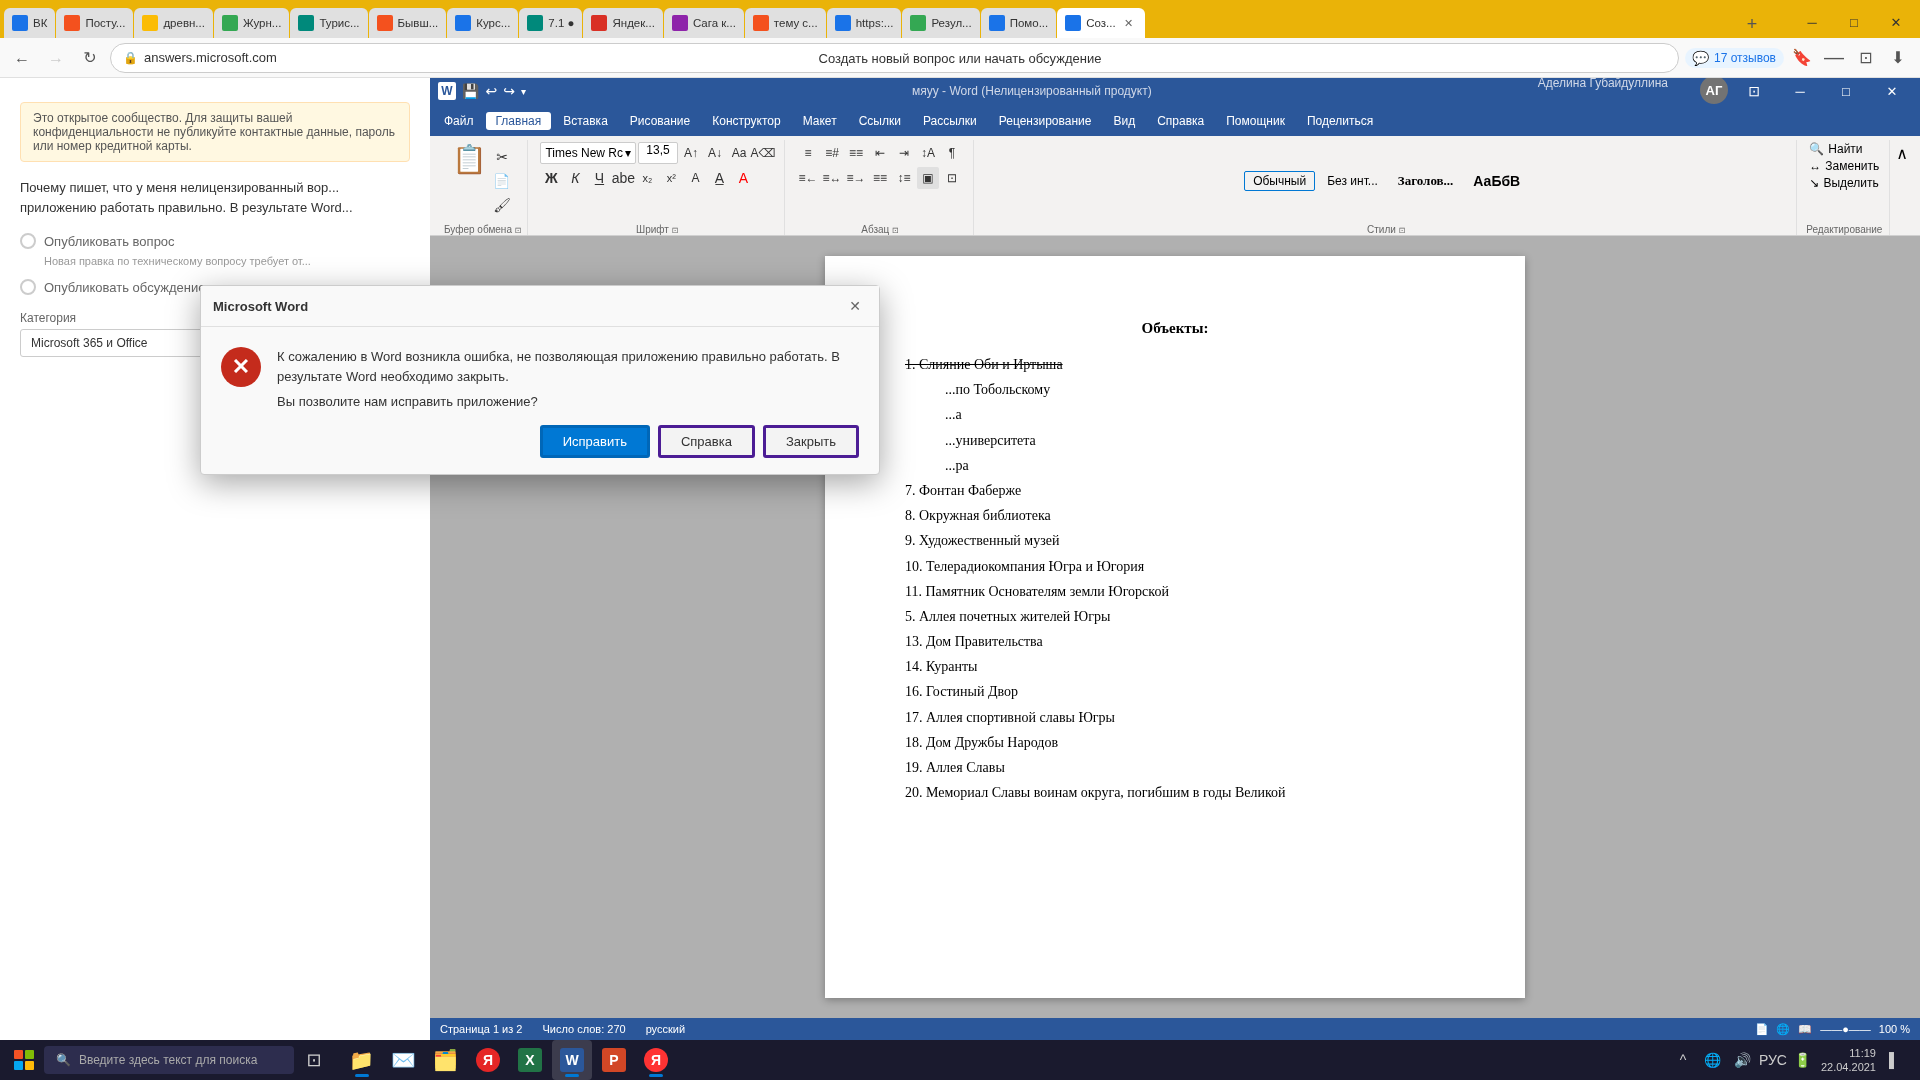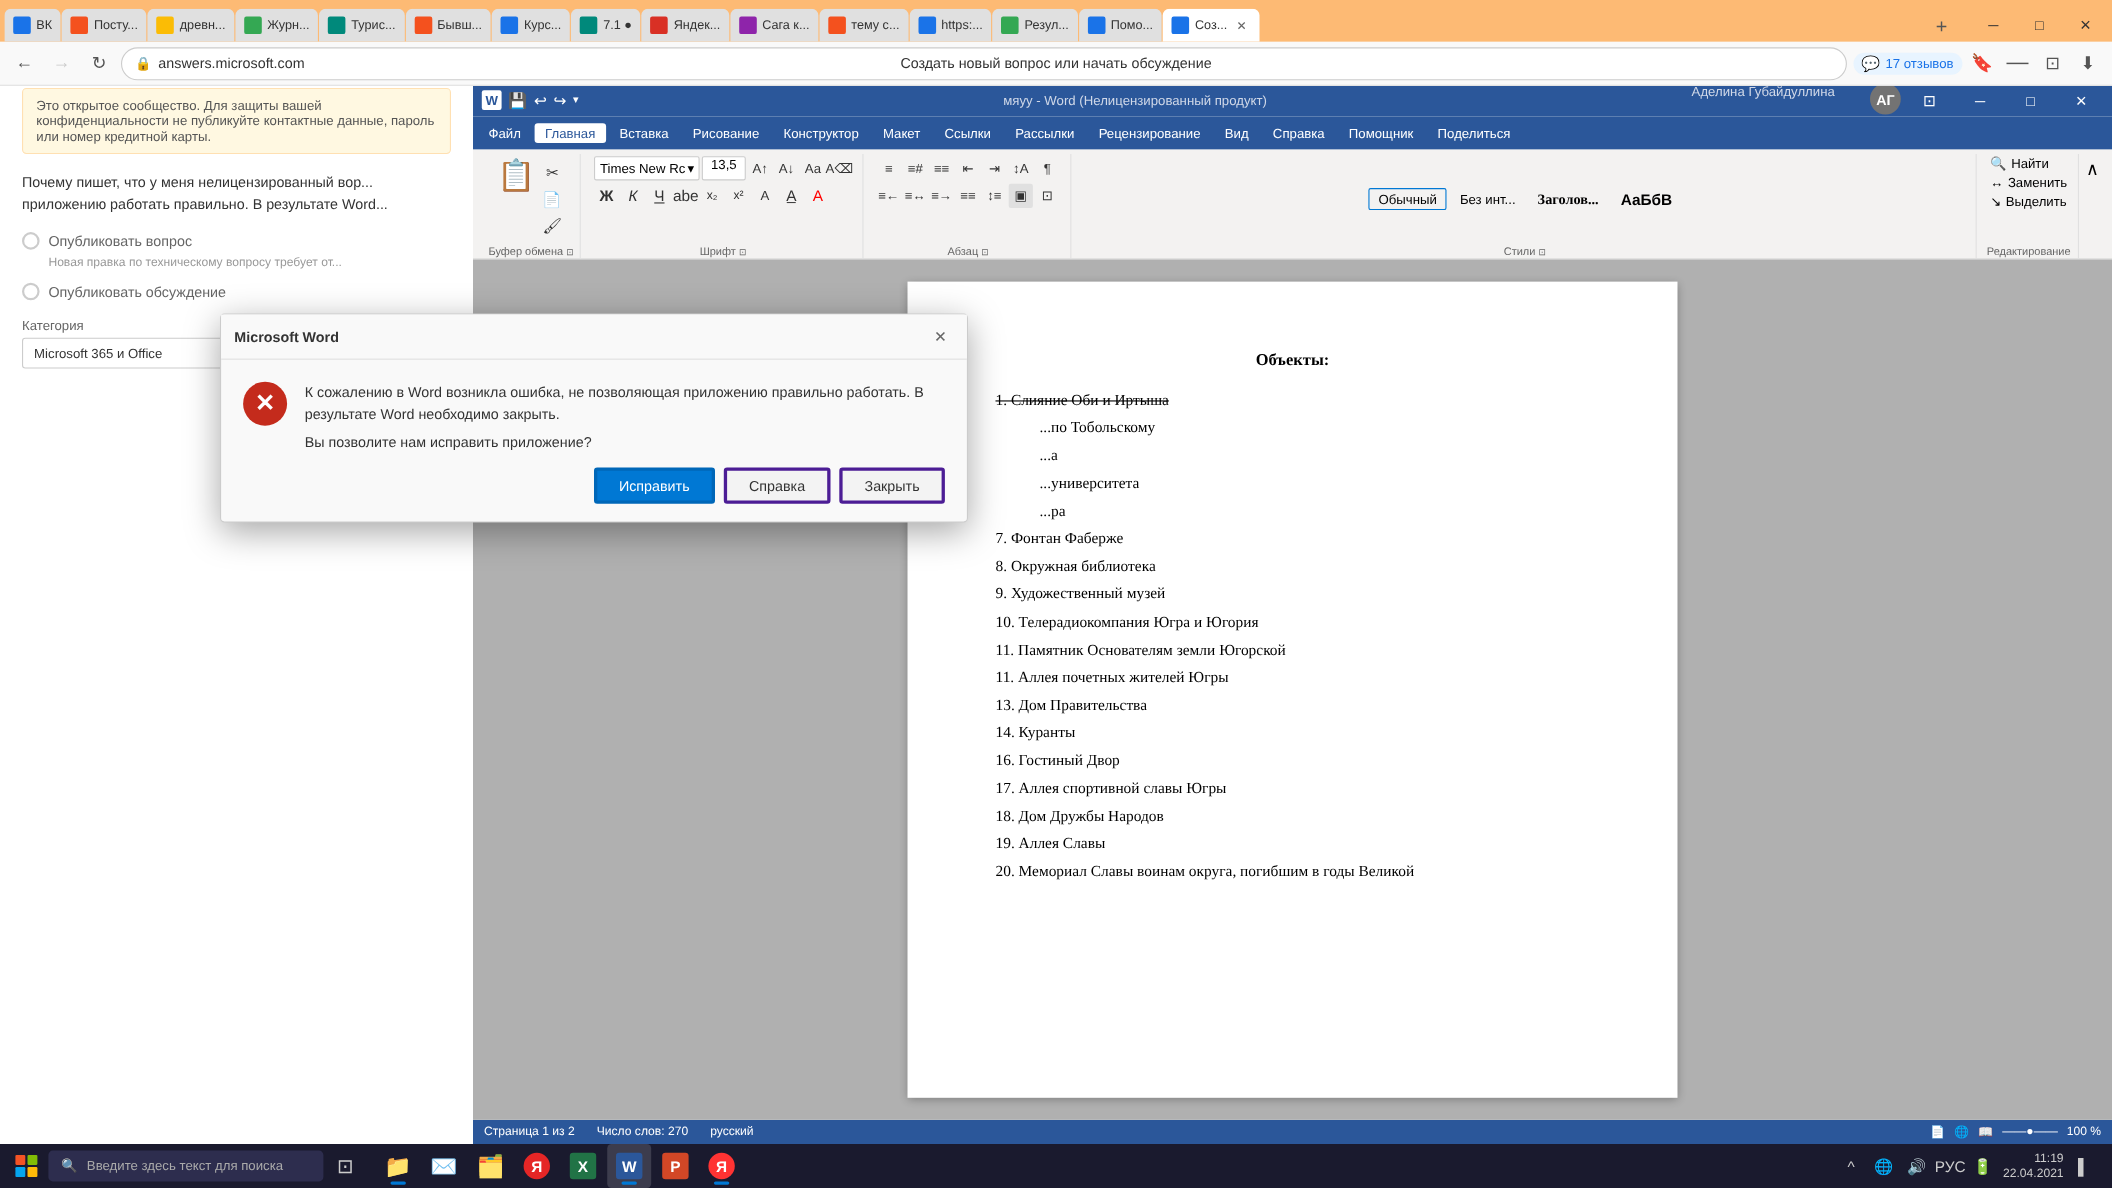--- a/index.html
+++ b/index.html
@@ -8,24 +8,24 @@
     
     .browser-chrome {
       position: absolute;
       top: 0; left: 0; right: 0;
       background: #f9f9f9;
       z-index: 10;
     }
     .tab-bar {
       display: flex;
       align-items: center;
-      background: #fdba74;
+      background: #eab308;
       height: 36px;
       padding: 0 4px;
-      gap: 5px;
+      gap: 18px;
     }
     .tab-favicon {
       width: 16px;
       height: 16px;
       flex-shrink: 0;
       border-radius: 2px;
     }
     .tab-close {
       width: 16px;
       height: 16px;
@@ -127,21 +127,21 @@
       position: absolute;
       top: 76px;
       left: 0;
       width: 430px;
       bottom: 40px;
       background: #fff;
       z-index: 1;
     }
     .page-content-left {
       position: absolute;
-      top: 60px;
+      top: 82px;
       left: 0;
       width: 430px;
       bottom: 40px;
       padding: 20px;
       font-size: 13px;
       color: #333;
       z-index: 2;
     }
     .page-notice {
       background: #fff8e1;
@@ -832,21 +832,21 @@
           <div class="doc-item" style="font-family: &quot;Times New Roman&quot;, Times, serif; font-size: 14px; text-decoration: line-through;">1.  Слияние Оби и Иртыша</div>
           <div class="doc-item" style="margin-left: 40px;">...по Тобольскому</div>
           <div class="doc-item" style="margin-left: 40px;">...а</div>
           <div class="doc-item" style="margin-left: 40px;">...университета</div>
           <div class="doc-item" style="margin-left: 40px;">...ра</div>
           <div class="doc-item" style="font-family: &quot;Times New Roman&quot;, Times, serif; font-size: 14px;">7.   Фонтан Фаберже</div>
           <div class="doc-item" style="font-family: &quot;Times New Roman&quot;, Times, serif; font-size: 14px;">8.   Окружная библиотека</div>
           <div class="doc-item" style="font-family: &quot;Times New Roman&quot;, Times, serif; font-size: 14px;">9.   Художественный музей</div>
           <div class="doc-item" style="font-family: &quot;Times New Roman&quot;, Times, serif; font-size: 14px;">10. Телерадиокомпания Югра и Югория</div>
           <div class="doc-item" style="font-family: &quot;Times New Roman&quot;, Times, serif; font-size: 14px;">11. Памятник Основателям земли Югорской</div>
-          <div class="doc-item" style="font-family: &quot;Times New Roman&quot;, Times, serif; font-size: 14px;">11. Аллея почетных жителей Югры</div>
+          <div class="doc-item" style="font-family: &quot;Times New Roman&quot;, Times, serif; font-size: 14px;">5. Аллея почетных жителей Югры</div>
           <div class="doc-item" style="font-family: &quot;Times New Roman&quot;, Times, serif; font-size: 14px;">13. Дом Правительства</div>
           <div class="doc-item" style="font-family: &quot;Times New Roman&quot;, Times, serif; font-size: 14px;">14. Куранты</div>
           <div class="doc-item" style="font-family: &quot;Times New Roman&quot;, Times, serif; font-size: 14px;">16. Гостиный Двор</div>
           <div class="doc-item" style="font-family: &quot;Times New Roman&quot;, Times, serif; font-size: 14px;">17. Аллея спортивной славы Югры</div>
           <div class="doc-item" style="font-family: &quot;Times New Roman&quot;, Times, serif; font-size: 14px;">18. Дом Дружбы Народов</div>
           <div class="doc-item" style="font-family: &quot;Times New Roman&quot;, Times, serif; font-size: 14px;">19. Аллея Славы</div>
           <div class="doc-item" style="font-family: &quot;Times New Roman&quot;, Times, serif; font-size: 14px;">20. Мемориал Славы воинам округа, погибшим в годы Великой</div>
         </div>
     </div>
   </div>

